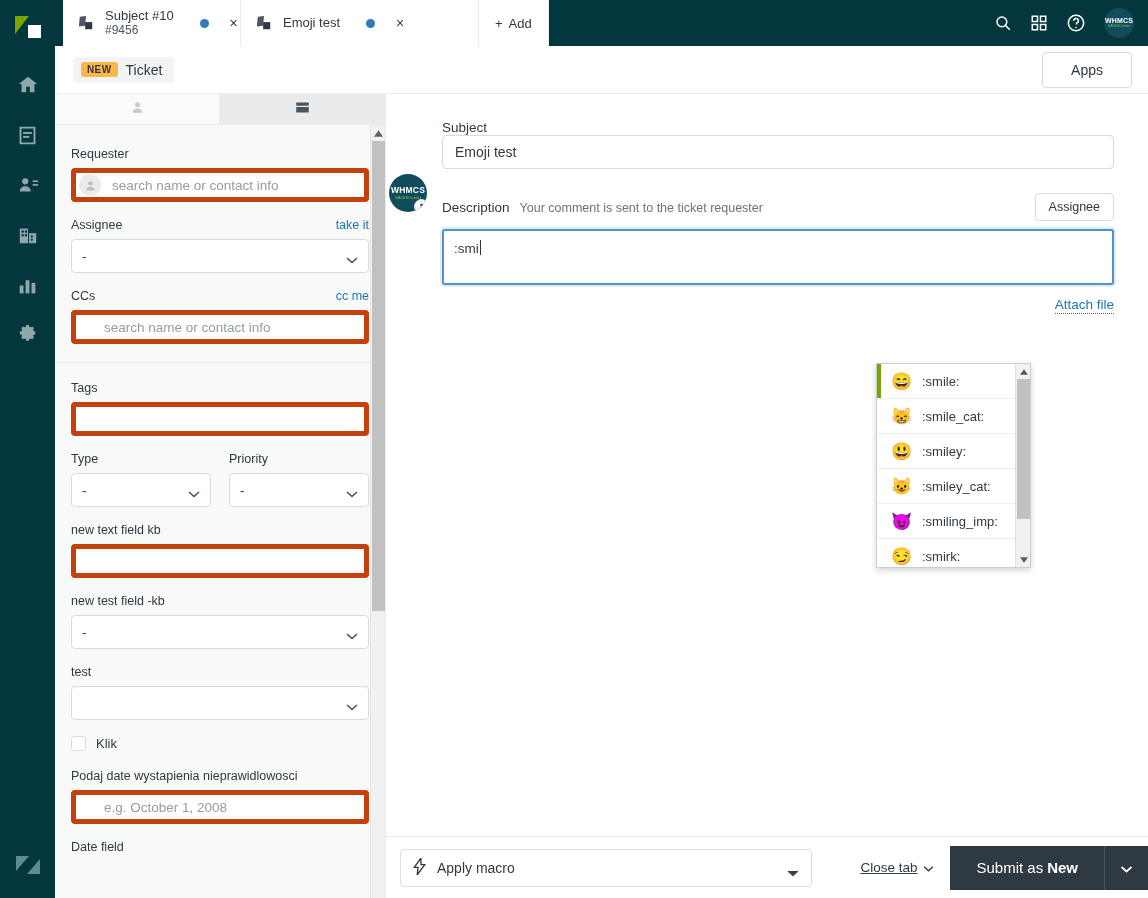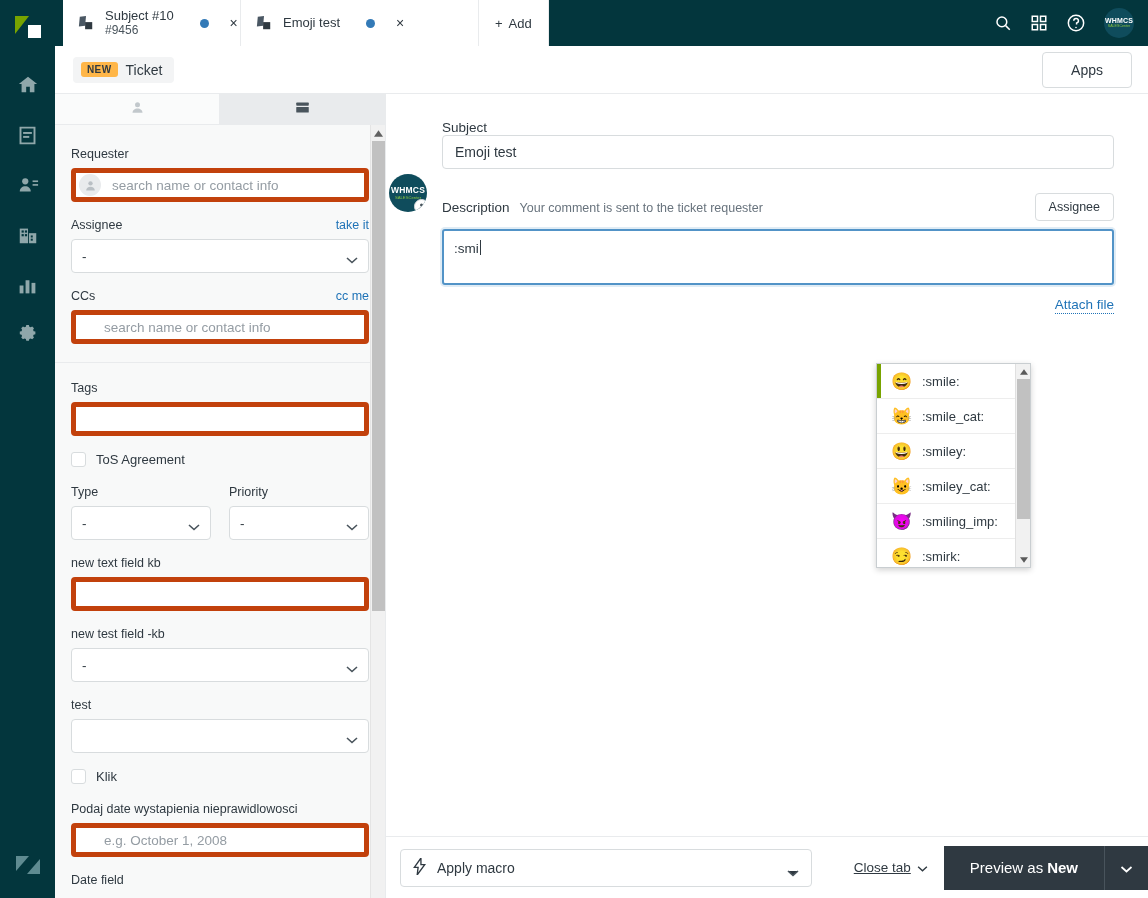--- a/index.html
+++ b/index.html
@@ -498,24 +498,20 @@
               <input class="finput" placeholder="search name or contact info" style="">
             </div>
 
             <div class="divider"></div>
 
             <div class="fgroup">
               <span class="flabel">Tags</span>
               <input class="finput" style="">
             </div>
 
-            <div class="checkrow">
-              <span class="chk"></span>
-              <span class="chk-label">ToS Agreement</span>
-            </div>
 
             <div class="tworow">
               <div class="fgroup">
                 <span class="flabel">Type</span>
                 <div class="fselect">
                   <span>-</span>
                   <span class="chev">
                     <svg viewBox="0 0 12 8" stroke-width="1.6">
                         <polyline points="1,2 6,6.5 11,2"></polyline>
                       </svg>
@@ -688,21 +684,21 @@
             <div class="closetab">
               <span>Close tab</span>
               <span>
                 <svg width="11" height="7" viewBox="0 0 12 8" stroke="#2f3941" fill="none" stroke-width="1.6">
                     <polyline points="1,2 6,6.5 11,2"></polyline>
                   </svg>
               </span>
             </div>
             <div class="submit-group">
               <div class="submit-btn">
-                <span>Preview as</span>
+                <span>Submit as</span>
                   <b>New</b>
               </div>
               <div class="submit-caret">
                 <span>
                   <svg width="13" height="8" viewBox="0 0 12 8" stroke-width="1.7">
                       <polyline points="1,2 6,6.5 11,2"></polyline>
                     </svg>
                 </span>
               </div>
             </div>

